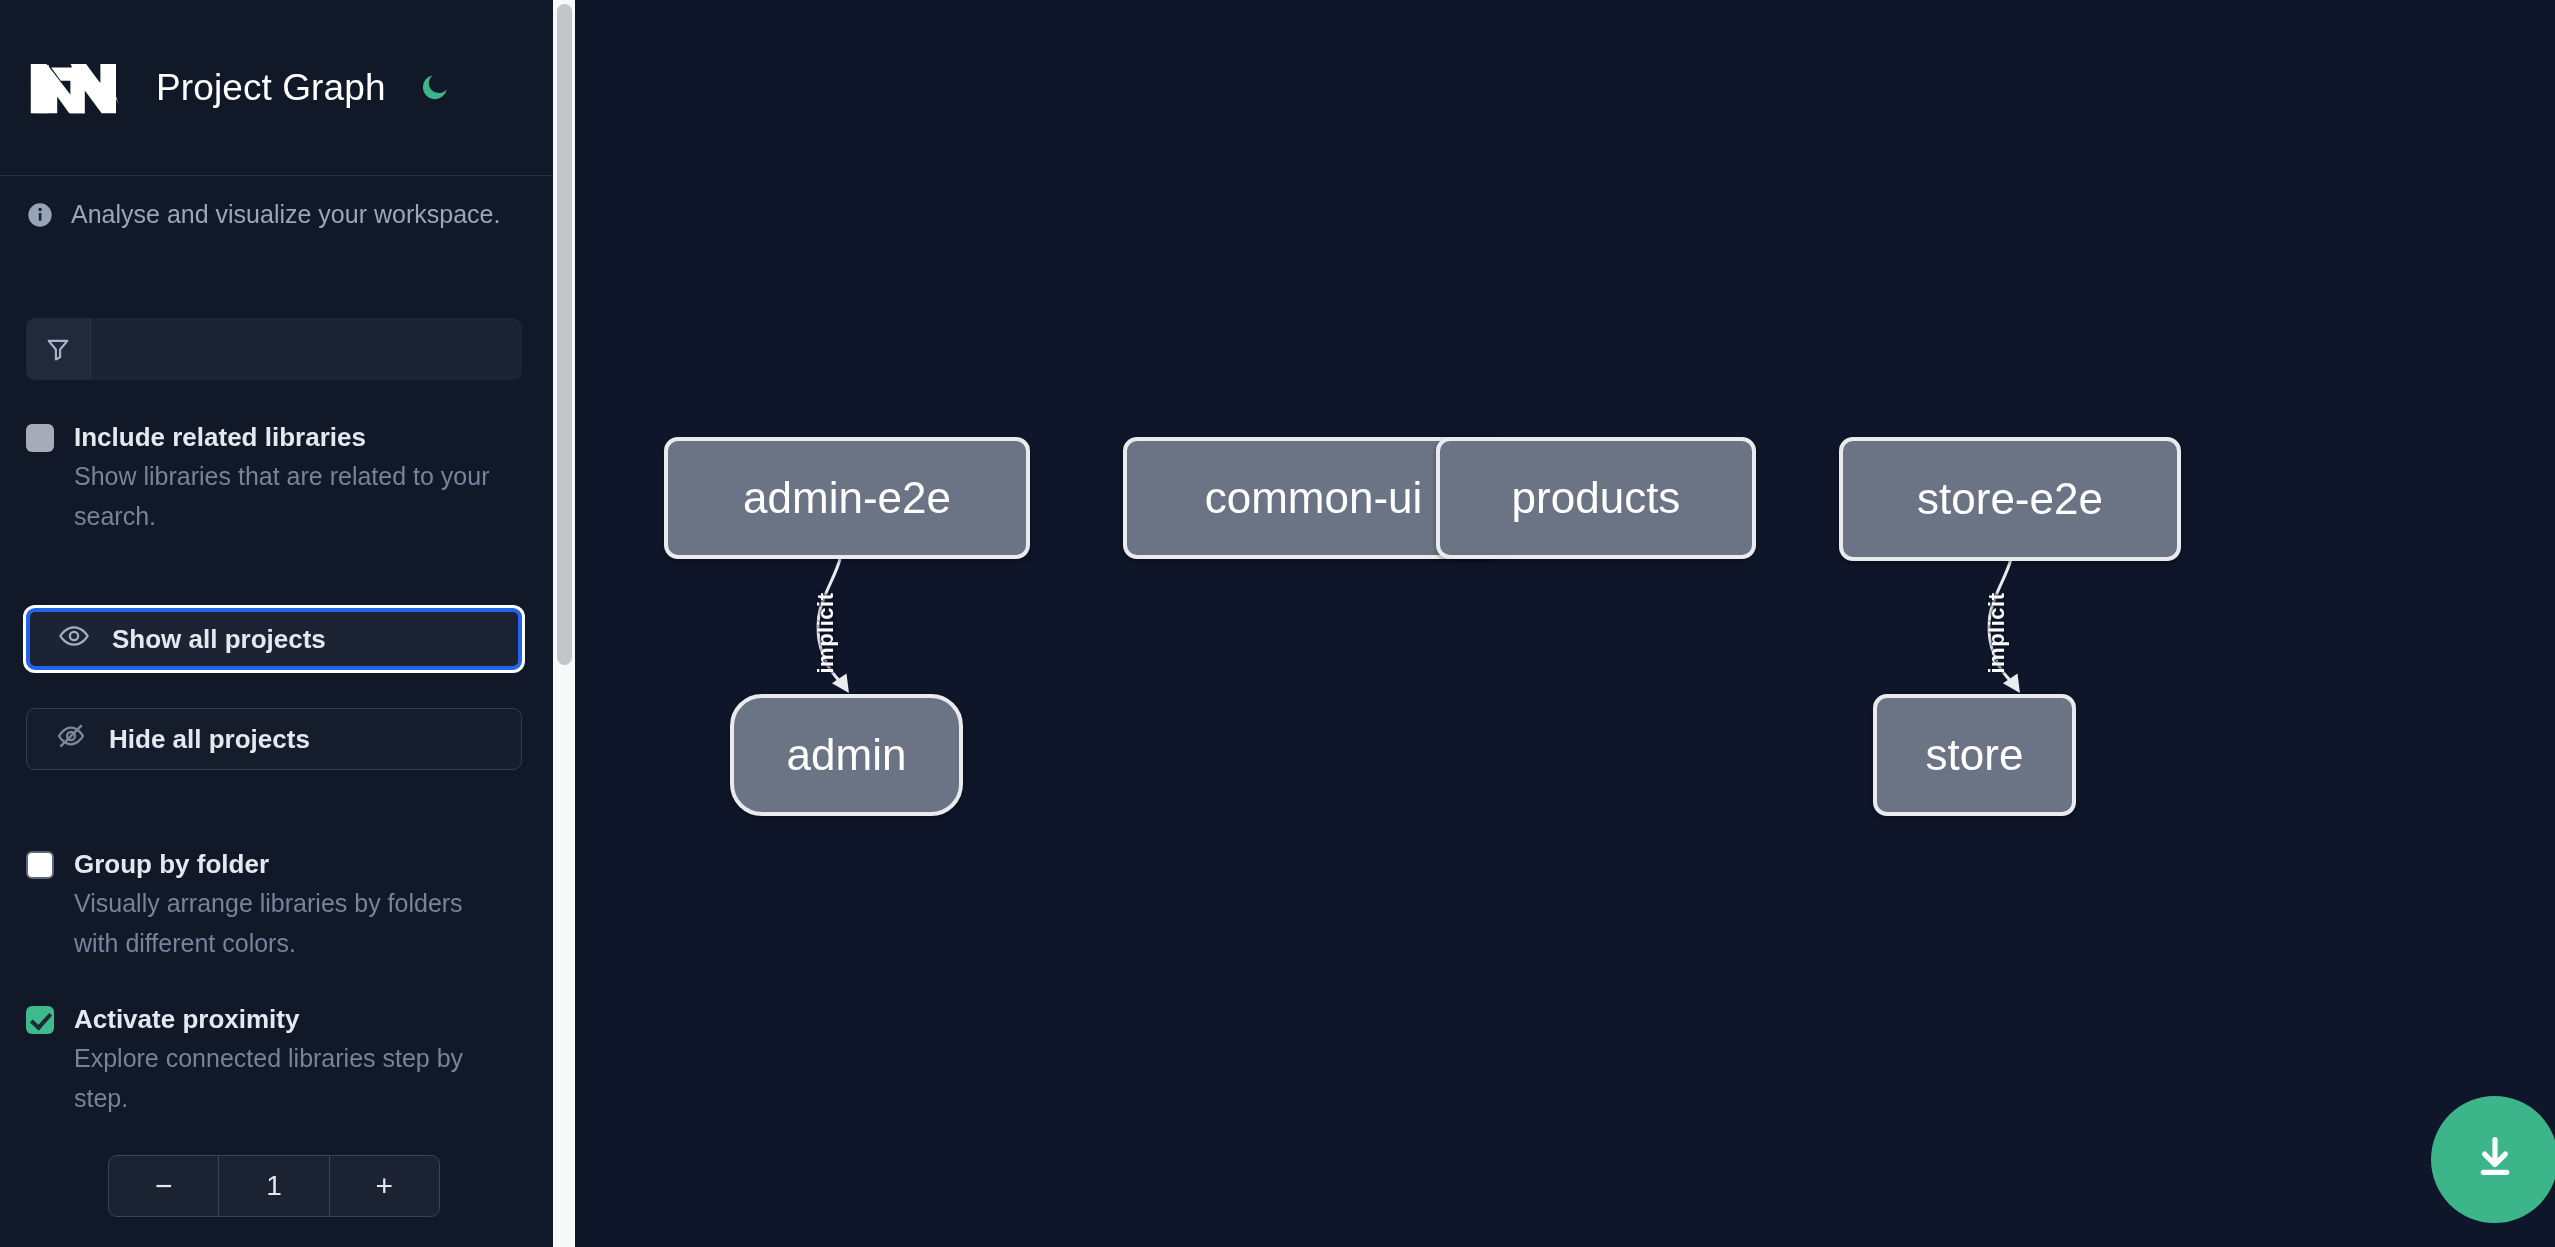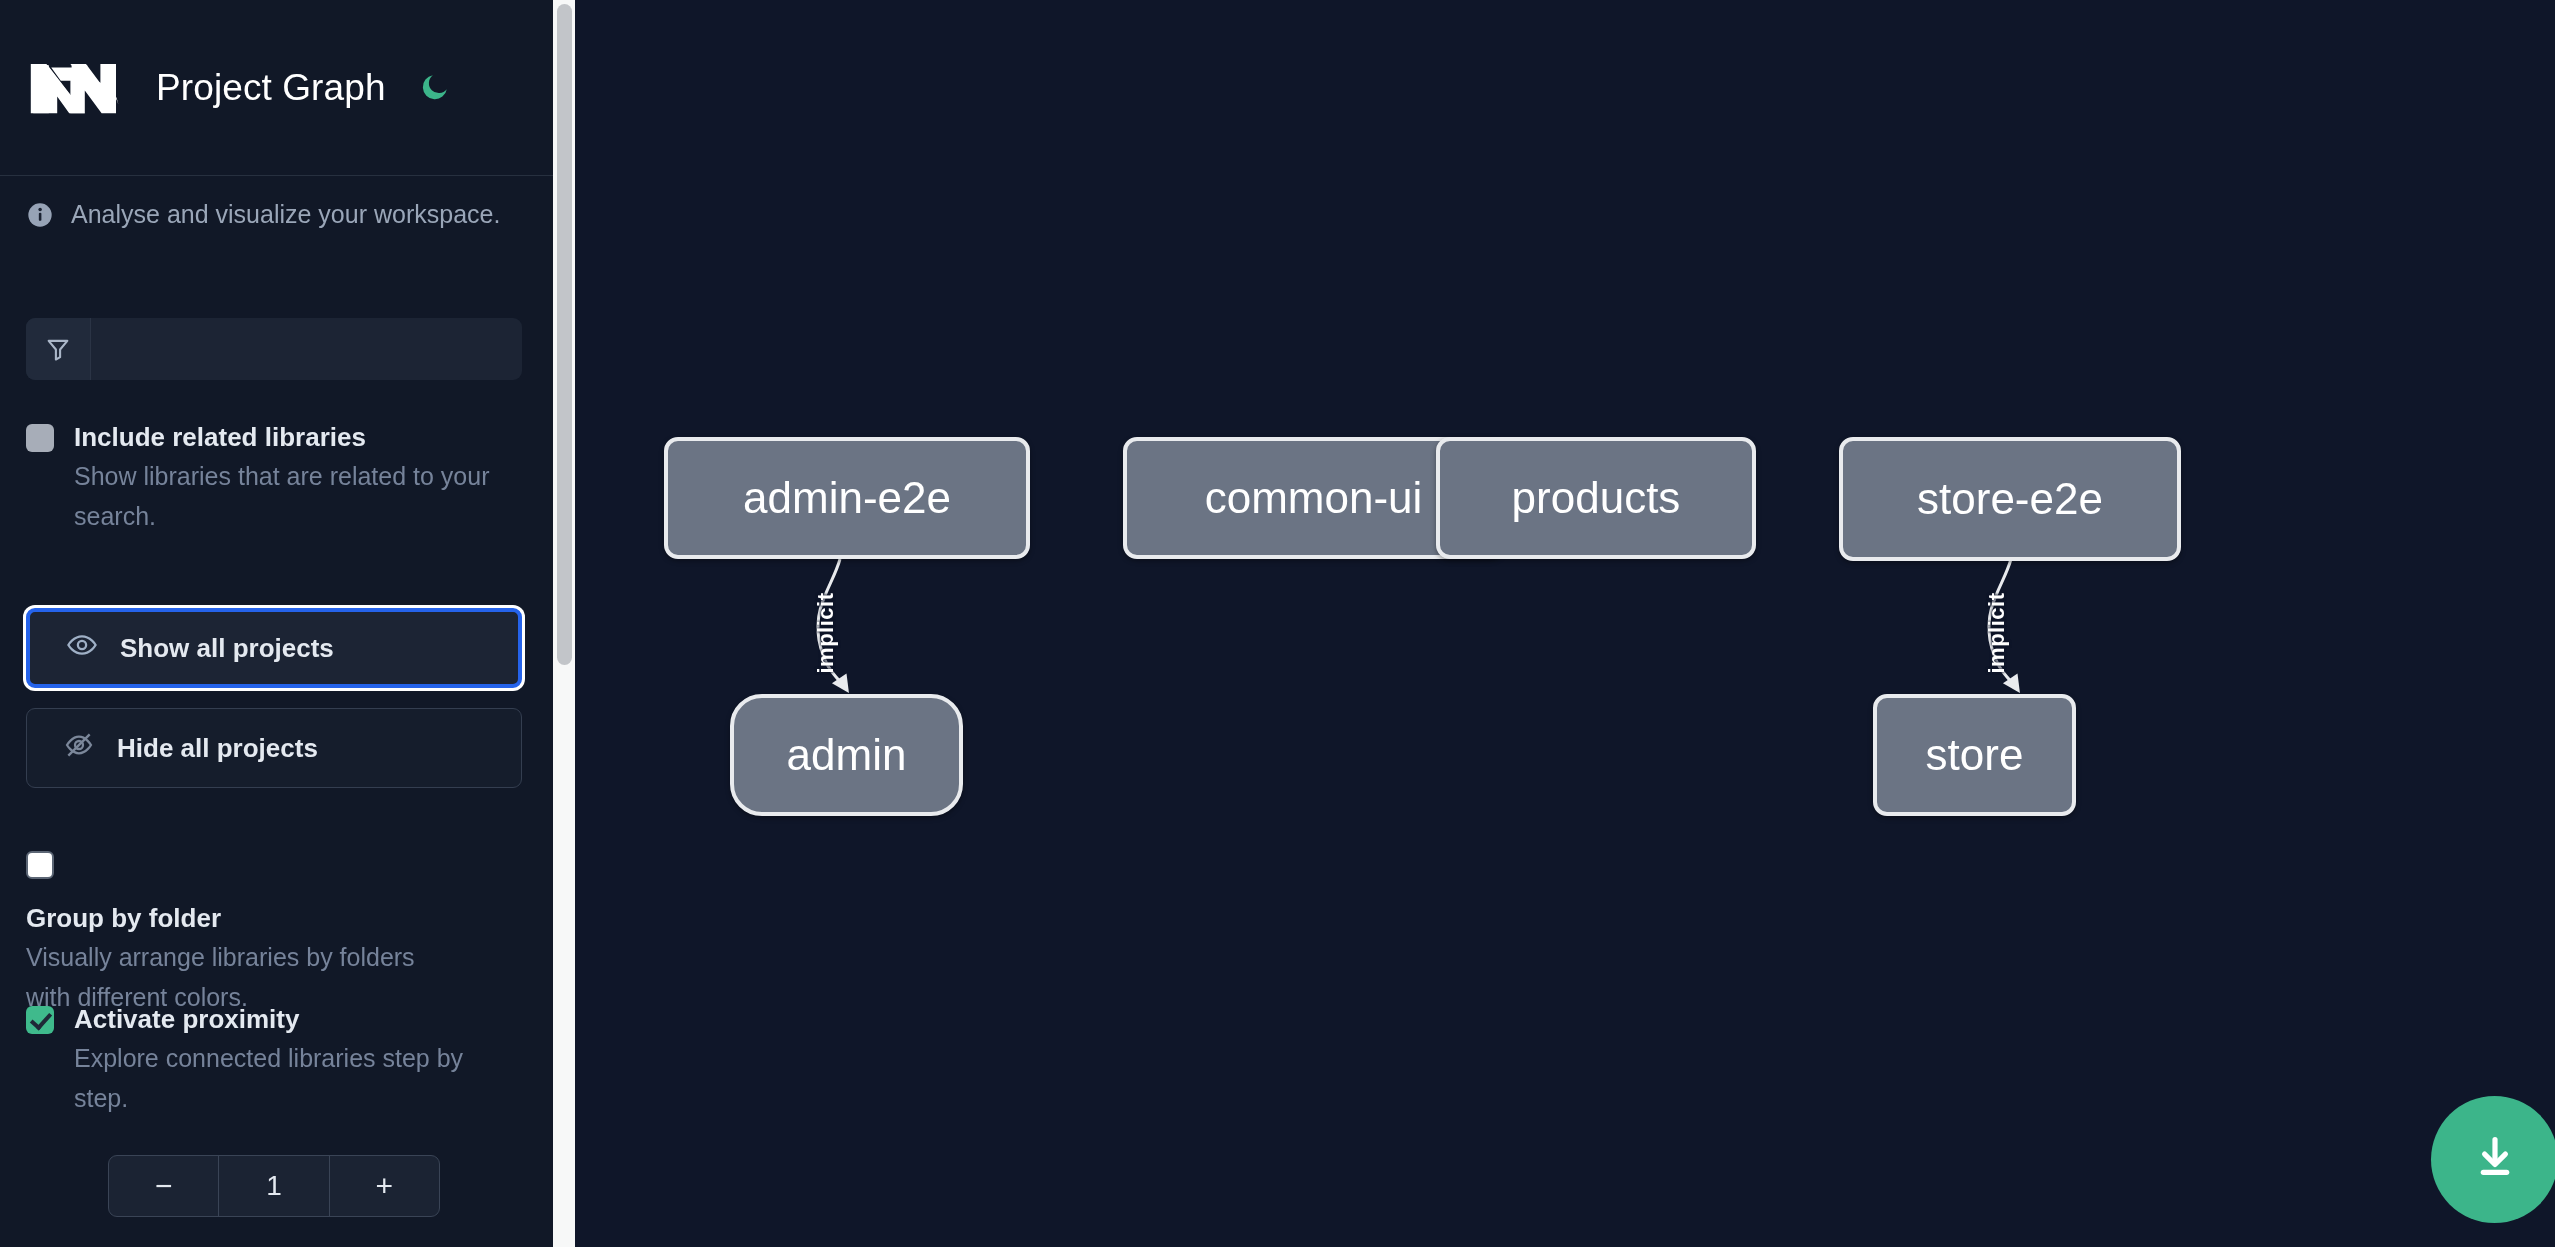--- a/index.html
+++ b/index.html
@@ -89,22 +89,22 @@
   .cbx.checked::after {
     content: ""; position: absolute; left: 9px; top: 3px;
     width: 8px; height: 16px; border: solid #1f2937;
     border-width: 0 4px 4px 0; transform: rotate(42deg);
   }
   .opt-body { display: flex; flex-direction: column; }
   .opt-title { color: #e4e9f0; font-size: 26px; font-weight: bold; line-height: 38px; }
   .opt-desc { color: #76839a; font-size: 25px; line-height: 40px; max-width: 428px; }
 
   .pill-btn {
-    position: absolute; left: 26px; width: 496px; height: 80px;
-    display: flex; align-items: center; gap: 22px; padding-left: 36px;
+    position: absolute; left: 26px; width: 496px; height: 62px;
+    display: flex; align-items: center; gap: 22px; padding-left: 28px;
     border-radius: 9px; cursor: pointer;
     color: #e4e9f0; font-size: 26px; font-weight: bold;
   }
   #btn-show-all {
     background: #1c2434;
     border: 4px solid #2563eb;
     box-shadow: 0 0 0 3px #ffffff;
   }
   #btn-hide-all {
     background: #151d2c;
@@ -226,21 +226,21 @@
       <span>
         <svg width="32" height="32" viewBox="0 0 24 24">
           <path d="M3 12s3.6-6.2 9-6.2 9 6.2 9 6.2-3.6 6.2-9 6.2S3 12 3 12z" fill="none" stroke="#7b879a" stroke-width="1.7"></path>
           <circle cx="12" cy="12" r="3" fill="none" stroke="#7b879a" stroke-width="1.7"></circle>
           <line x1="4" y1="20" x2="20" y2="4" stroke="#7b879a" stroke-width="1.8"></line>
         </svg>
       </span>
       <span>Hide all projects</span>
     </div>
 
-    <div class="opt" style="top:845px;flex-direction:column;">
+    <div class="opt" style="top:845px;">
       <span class="cbx unchecked"></span>
       <span class="opt-body">
         <span class="opt-title">Group by folder</span>
         <span class="opt-desc">Visually arrange libraries by folders with different colors.</span>
       </span>
     </div>
 
     <div class="opt" style="top:1000px;">
       <span class="cbx checked"></span>
       <span class="opt-body">

